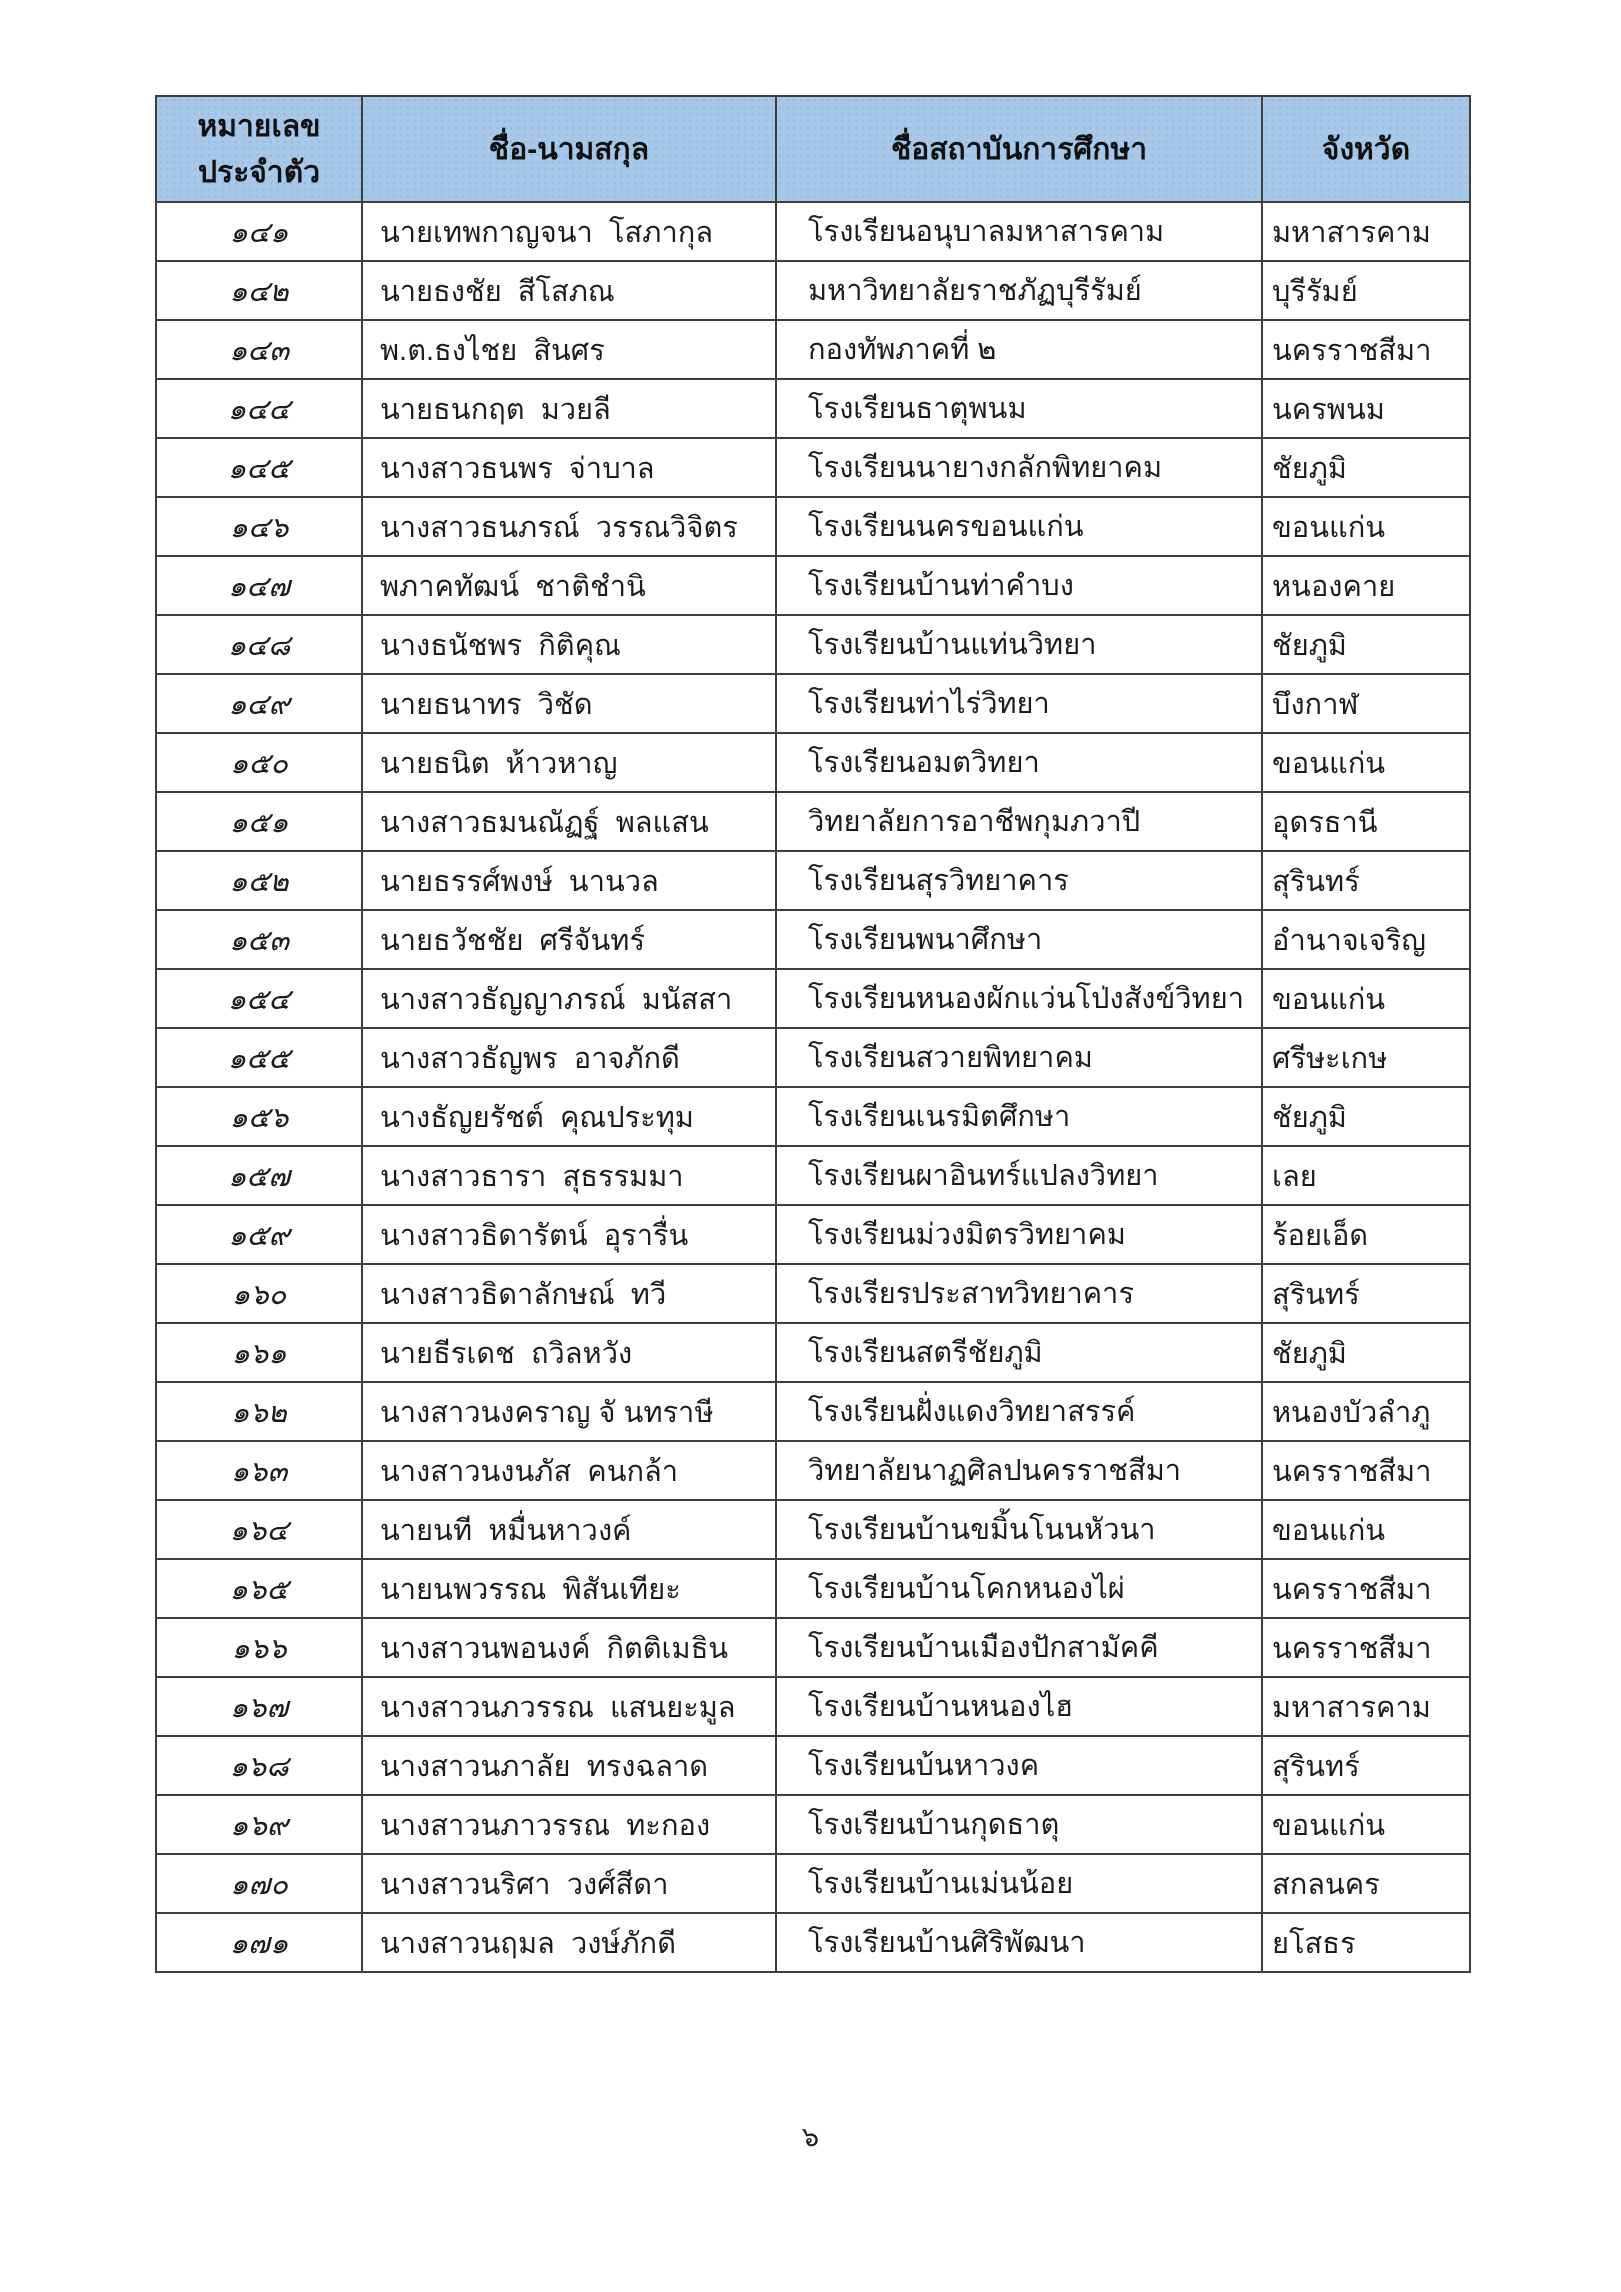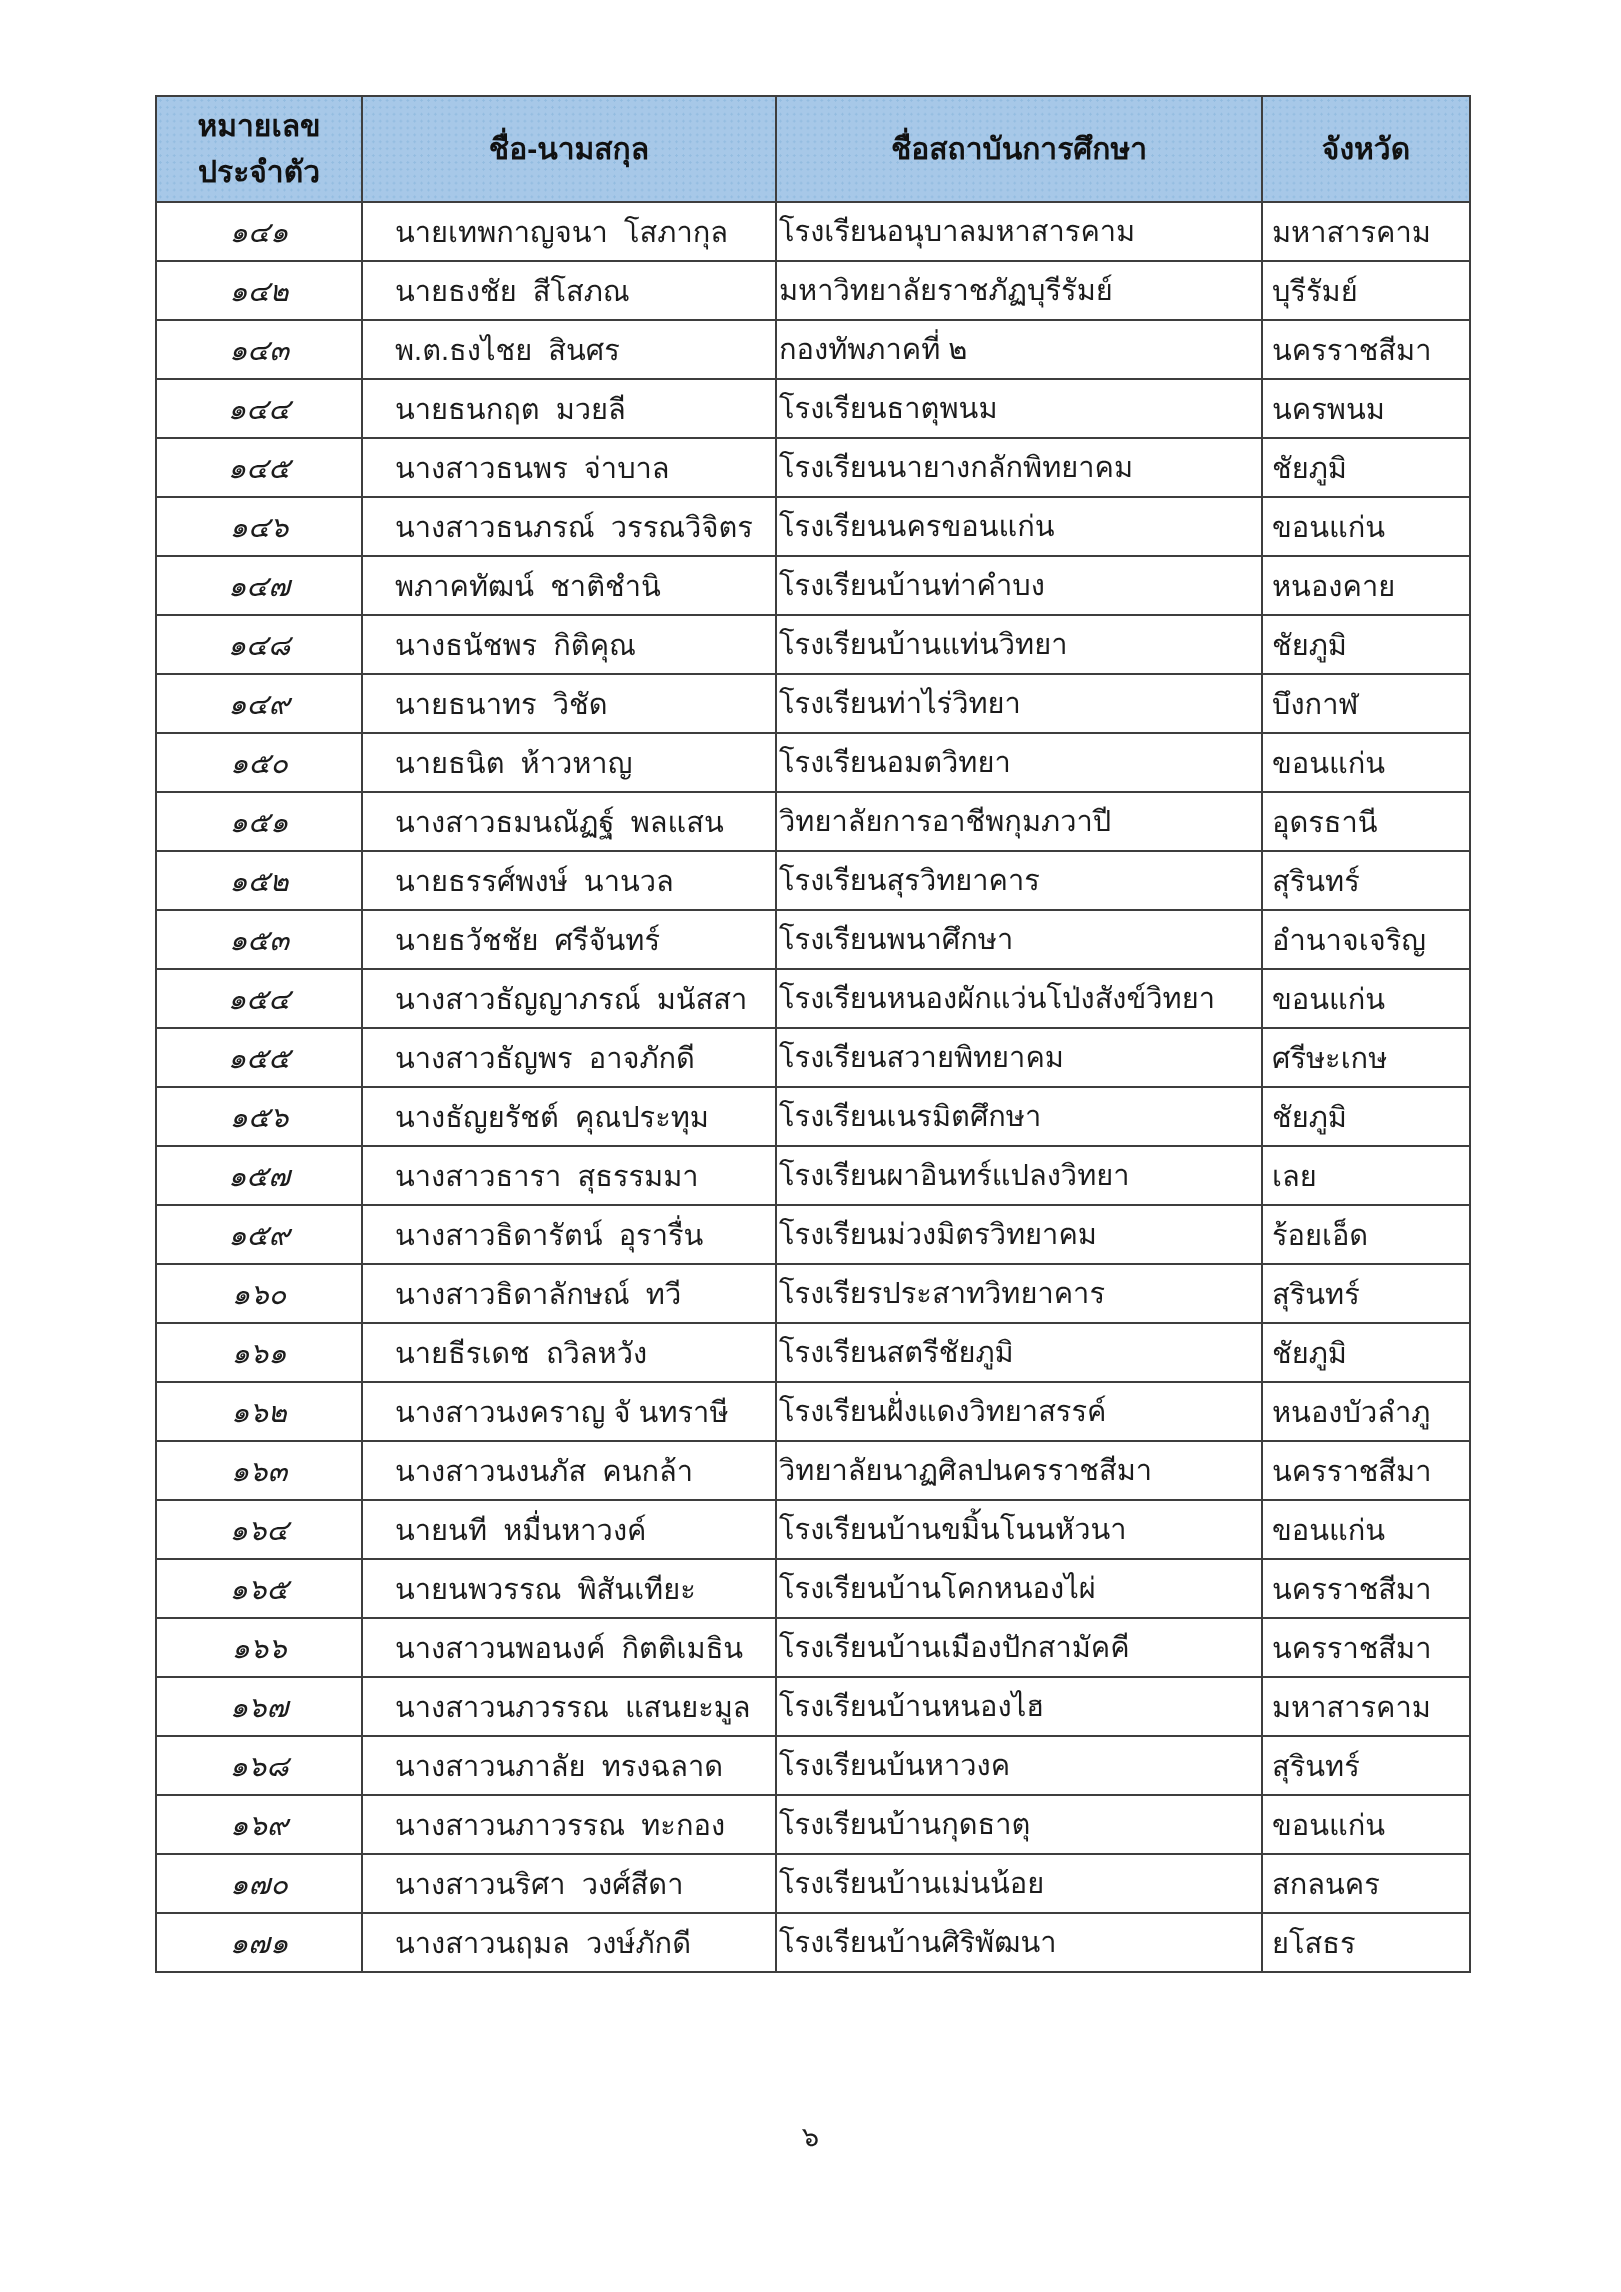--- a/index.html
+++ b/index.html
@@ -39,22 +39,22 @@
     line-height: 1.55;
     color: #111111;
   }
   .registry td {
     height: 55px;
     font-size: 29px;
     vertical-align: middle;
     background: #ffffff;
   }
   td.c-id   { text-align: center; font-style: italic; }
-  td.c-name { padding-left: 32px; white-space: pre-wrap; }
-  td.c-inst { padding-left: 2px; white-space: pre-line; line-height: 1.85; margin-left: 16px; }
+  td.c-name { padding-left: 17px; white-space: pre-wrap; }
+  td.c-inst { padding-left: 31px; white-space: pre-line; line-height: 1.85; margin-left: 16px; }
   td.c-prov { padding-left: 9px; }
   .page-number {
     position: absolute;
     top: 2115px;
     left: 0;
     width: 1621px;
     text-align: center;
     font-size: 27.4px;
     color: #1c1c1c;
   }

